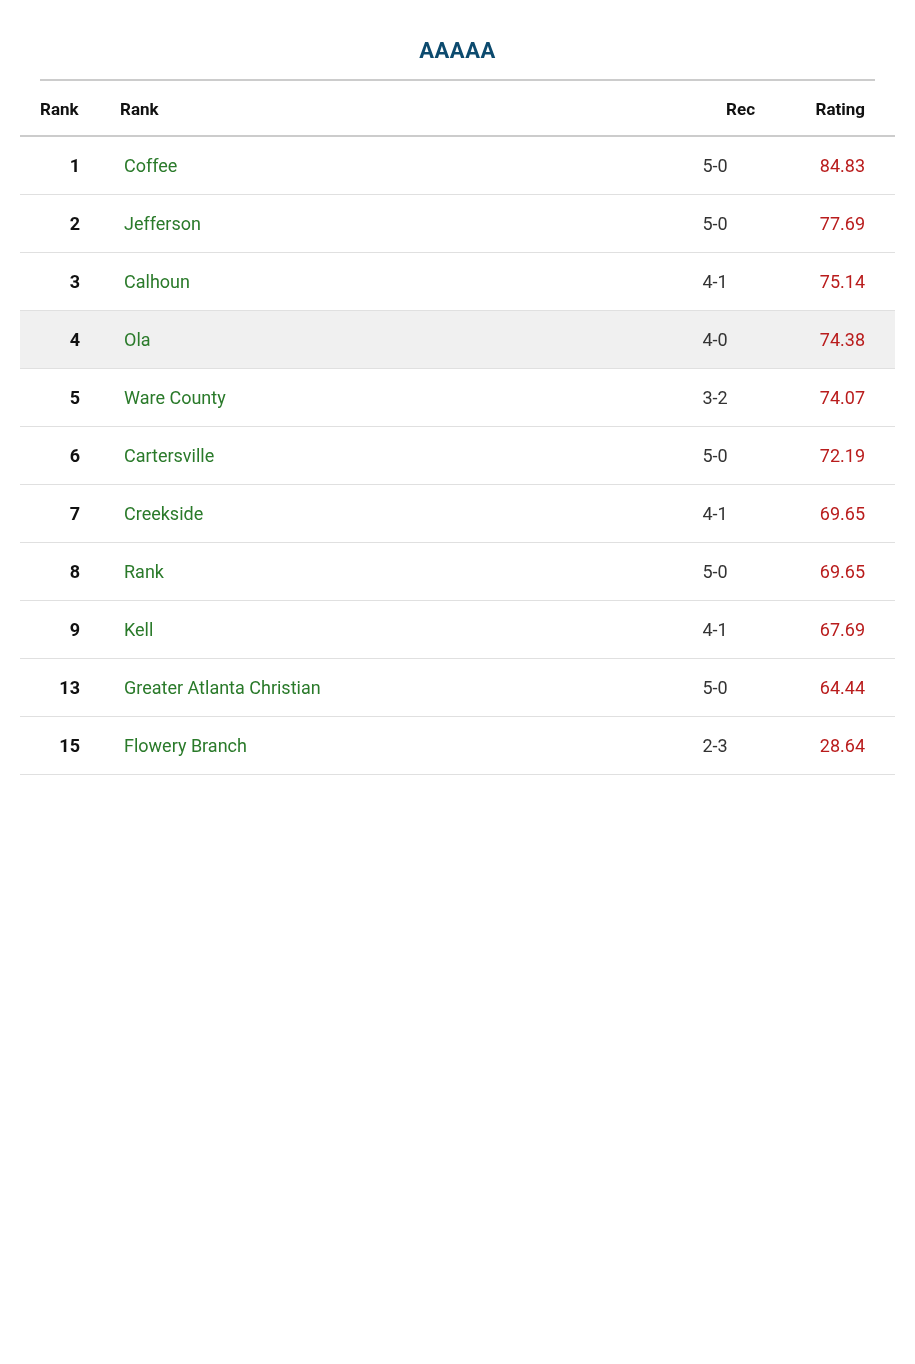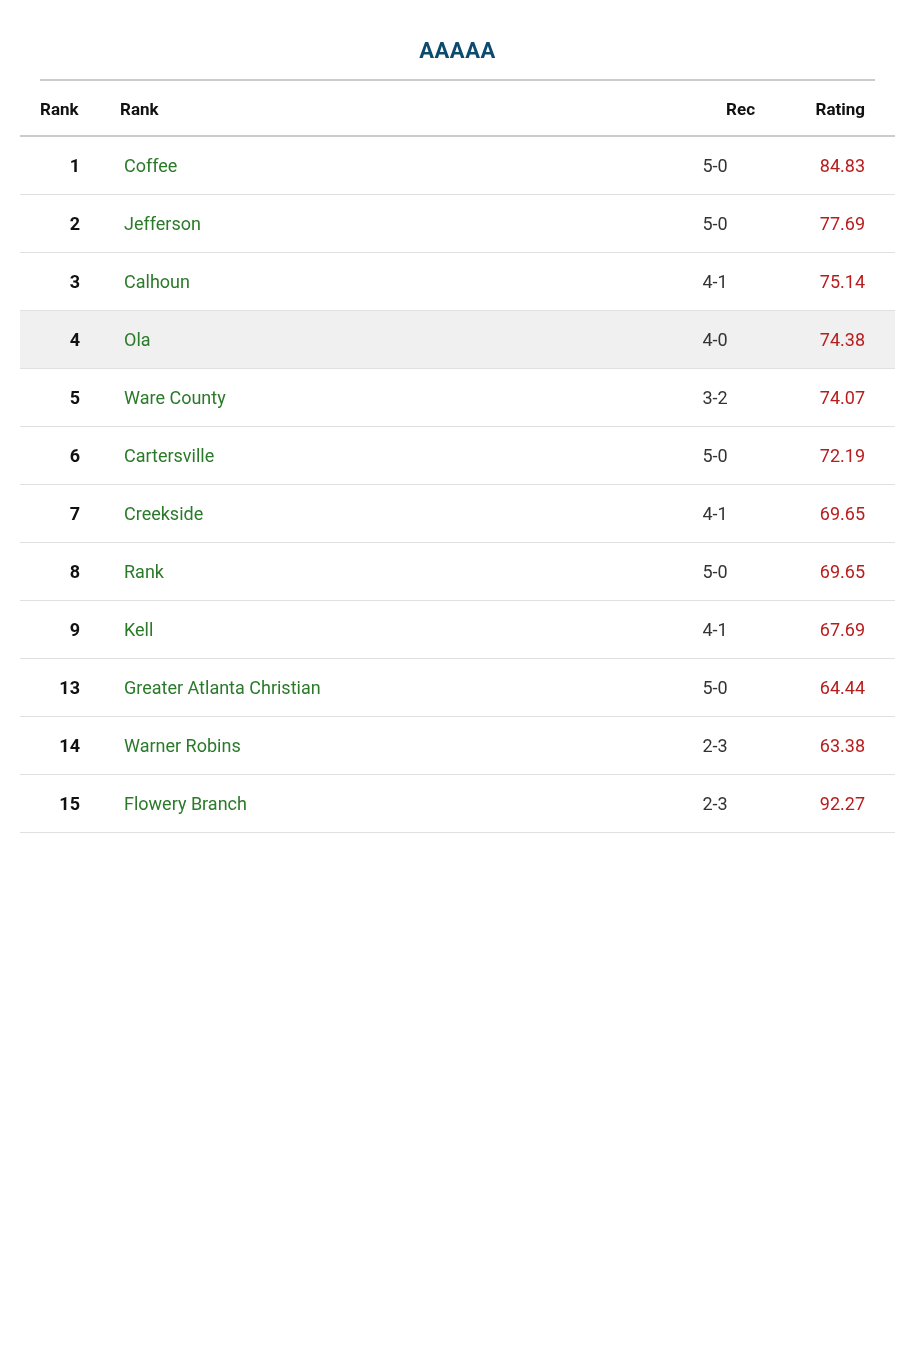--- a/index.html
+++ b/index.html
@@ -184,26 +184,20 @@
           <td class="col-rec">4-1</td>
           <td class="col-rating">67.69</td>
         </tr>
         <tr>
           <td class="col-rank">13</td>
           <td class="col-team">Greater Atlanta Christian</td>
           <td class="col-rec">5-0</td>
           <td class="col-rating">64.44</td>
         </tr>
         <tr>
-          <td class="col-rank">14</td>
-          <td class="col-team">Warner Robins</td>
-          <td class="col-rec">2-3</td>
-          <td class="col-rating">63.38</td>
-        </tr>
-        <tr>
           <td class="col-rank">15</td>
           <td class="col-team">Flowery Branch</td>
           <td class="col-rec">2-3</td>
-          <td class="col-rating">92.27</td>
+          <td class="col-rating">28.64</td>
         </tr>
       </tbody>
   </table>
 </div>
 
 </body></html>

